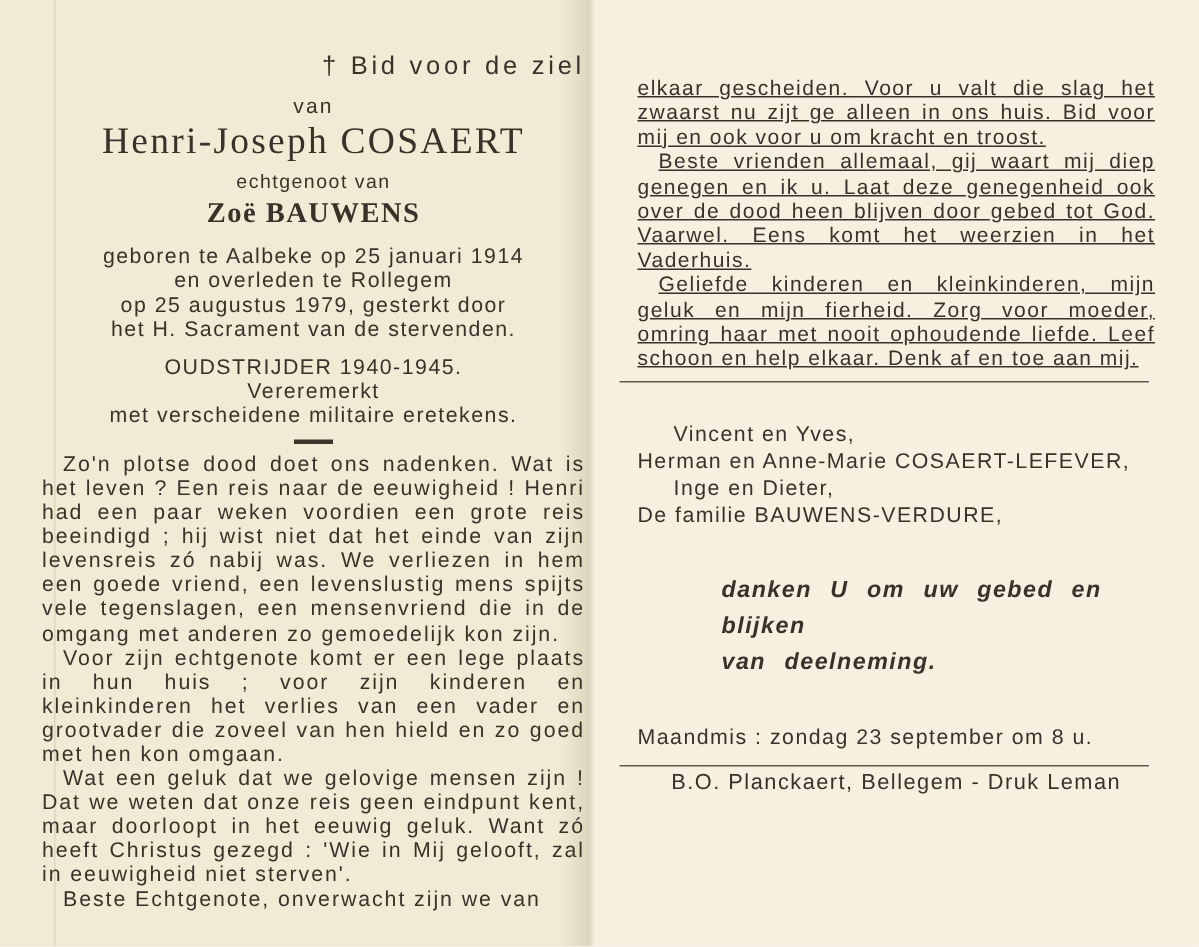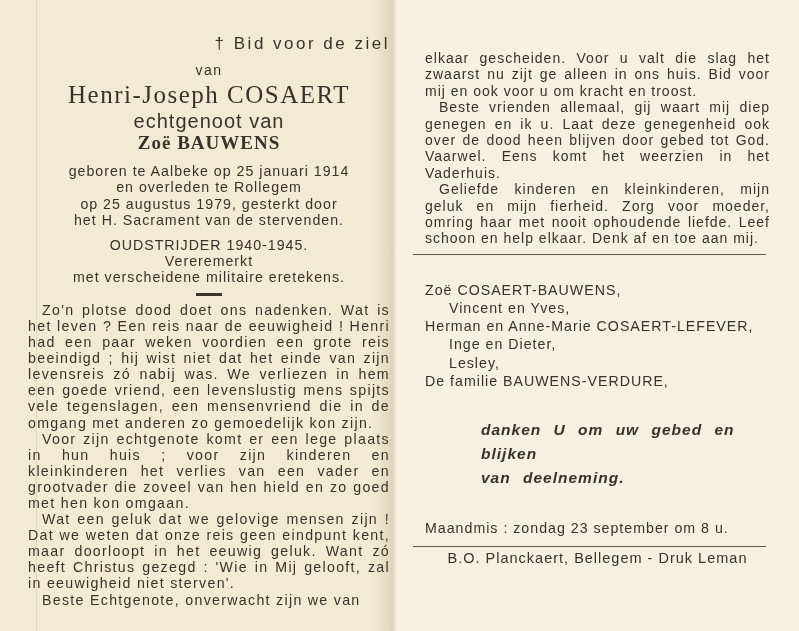--- a/index.html
+++ b/index.html
@@ -39,40 +39,40 @@
     position:absolute; left:28px; top:34px; width:362px;
     text-align:center;
   }
   .invocation { font-size:17px; letter-spacing:2.5px; line-height:20px; margin-bottom:8px;text-align:right; }
   .van        { font-size:14px; line-height:16px; letter-spacing:1.5px; margin-bottom:3px; }
   .name {
     font-family:"Liberation Serif", serif;
     font-size:25px; font-weight:400; letter-spacing:1.5px;
     line-height:28px; margin-bottom:4px;
   }
-  .spouse-label { font-size:20px; line-height:16px; letter-spacing:1px; margin-bottom:3px; }
+  .spouse-label { font-size:13px; line-height:16px; letter-spacing:1px; margin-bottom:3px; }
   .spouse-name {
     font-family:"Liberation Serif", serif;
     font-size:19px; font-weight:700; letter-spacing:1px;
     line-height:22px; margin-bottom:9px;
   }
   .vitals div, .honors div { font-size:14.2px; line-height:16.4px; letter-spacing:1px; }
   .honors { margin-top:8px; }
   .dash { width:26px; height:3px; background:#3b352c; margin:7px auto 6px auto; }
   .body-text { text-align:justify; }
   .body-text p {
     margin:0; font-size:14.2px; line-height:16.1px; letter-spacing:1.3px;
     text-indent:14px;
   }
 
   
   .right-content { position:absolute; left:32px; top:50px; width:345px; }
   .right-content p {
     margin:0; font-size:14px; line-height:16.4px; letter-spacing:1px;
-    text-align:justify; text-indent:14px;
+    text-align:justify; text-indent:14px;text-decoration:underline;
   }
   .right-content p.no-indent { text-indent:0; }
   .rule {
     border:0; border-top:1.5px solid rgba(56,50,42,0.8);
     margin:7px 4px 0 -12px;
   }
   .family { margin-top:26px; }
   .family div { font-size:14.2px; line-height:18.2px; letter-spacing:1px; }
   .family div.indent { padding-left:24px; }
   .thanks {
@@ -126,25 +126,23 @@
 
   <div class="page page-right">
     <div class="right-content">
       <p class="no-indent">elkaar gescheiden. Voor u valt die slag het zwaarst nu zijt ge alleen in ons huis. Bid voor mij en ook voor u om kracht en troost.</p>
       <p>Beste vrienden allemaal, gij waart mij diep genegen en ik u. Laat deze genegenheid ook over de dood heen blijven door gebed tot God. Vaarwel. Eens komt het weerzien in het Vaderhuis.</p>
       <p>Geliefde kinderen en kleinkinderen, mijn geluk en mijn fierheid. Zorg voor moeder, omring haar met nooit ophoudende liefde. Leef schoon en help elkaar. Denk af en toe aan mij.</p>
 
       <hr class="rule">
 
       <div class="family">
-        <div>Zoë COSAERT-BAUWENS,</div>
         <div class="indent">Vincent en Yves,</div>
         <div>Herman en Anne-Marie COSAERT-LEFEVER,</div>
         <div class="indent">Inge en Dieter,</div>
-        <div class="indent">Lesley,</div>
         <div>De familie BAUWENS-VERDURE,</div>
       </div>
 
       <div class="thanks">
         <div>danken U om uw gebed en blijken</div>
         <div>van deelneming.</div>
       </div>
 
       <div class="mass">Maandmis : zondag 23 september om 8 u.</div>
 

